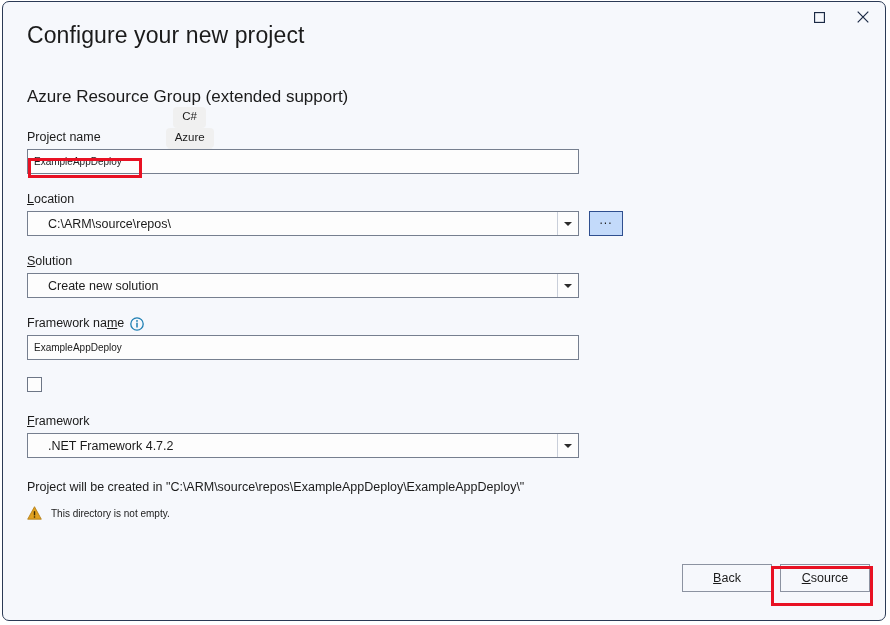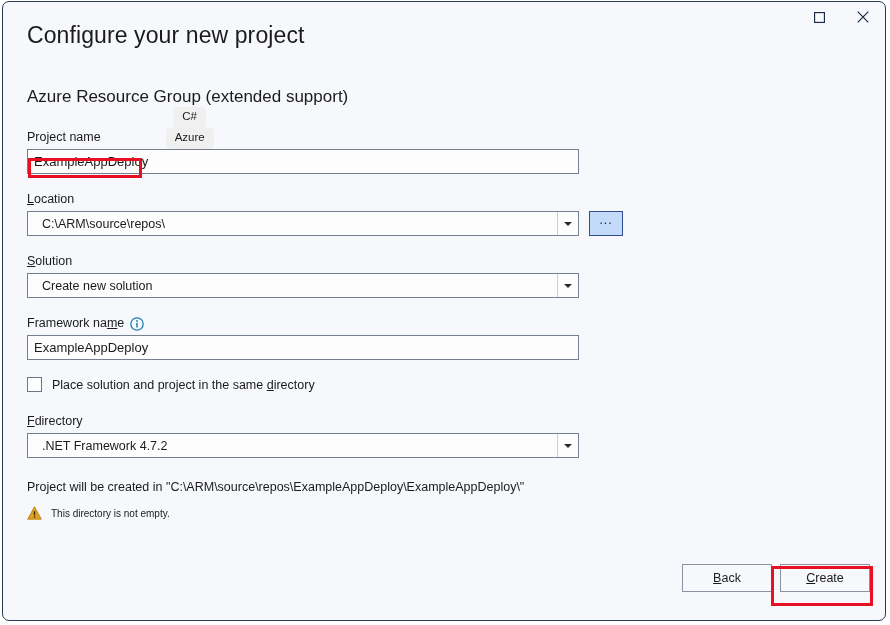--- a/index.html
+++ b/index.html
@@ -119,34 +119,34 @@
   .text-input {
     position: relative;
     width: 552px;
     height: 25px;
     background: #fdfdfd;
     border: 1px solid #767f8f;
     box-sizing: border-box;
     display: flex;
     align-items: center;
     padding-left: 6px;
-    font-size: 13px;
+    font-size: 10px;
     color: #1b1b1b;
   }
 
   .combo {
     position: relative;
     width: 552px;
     height: 25px;
     background: #fdfdfd;
     border: 1px solid #767f8f;
     box-sizing: border-box;
     display: flex;
     align-items: center;
-    padding-left: 14px;
+    padding-left: 20px;
     font-size: 12.5px;
     color: #1b1b1b;
   }
   .combo .arrow-box {
     position: absolute;
     right: 0;
     top: 0;
     bottom: 0;
     width: 20px;
     border-left: 1px solid #c9cfda;
@@ -344,29 +344,28 @@
       </span>
     </div>
     <div class="input-row">
       <div class="text-input">
         <span>ExampleAppDeploy</span>
       </div>
     </div>
 
     <div class="check-row">
       <span class="checkbox"></span>
-      <span class="check-label"><span>Place solution and project in the same </span><span class="acc">d</span><span>irectory</span></span>
     </div>
 
     <div class="gap-22"></div>
 
     <div class="field-label">
       <span></span>
         <span class="acc">F</span>
-        <span>directory</span>
+        <span>ramework</span>
     </div>
     <div class="input-row">
       <div class="combo">
         <span>.NET Framework 4.7.2</span>
         <span class="arrow-box">
           <span class="caret"></span>
         </span>
       </div>
     </div>
 
@@ -388,20 +387,20 @@
   <div class="footer">
     <div class="btn btn-back">
         <span></span>
         <span class="acc">B</span>
         <span>ack</span>
       </div>
 
     <div class="btn btn-create">
         <span></span>
         <span class="acc">C</span>
-        <span>reate</span>
+        <span>source</span>
       </div>
   </div>
 
 </div>
 
 <div class="redbox redbox-projectname"></div>
 <div class="redbox redbox-create"></div>
 
 </body></html>

